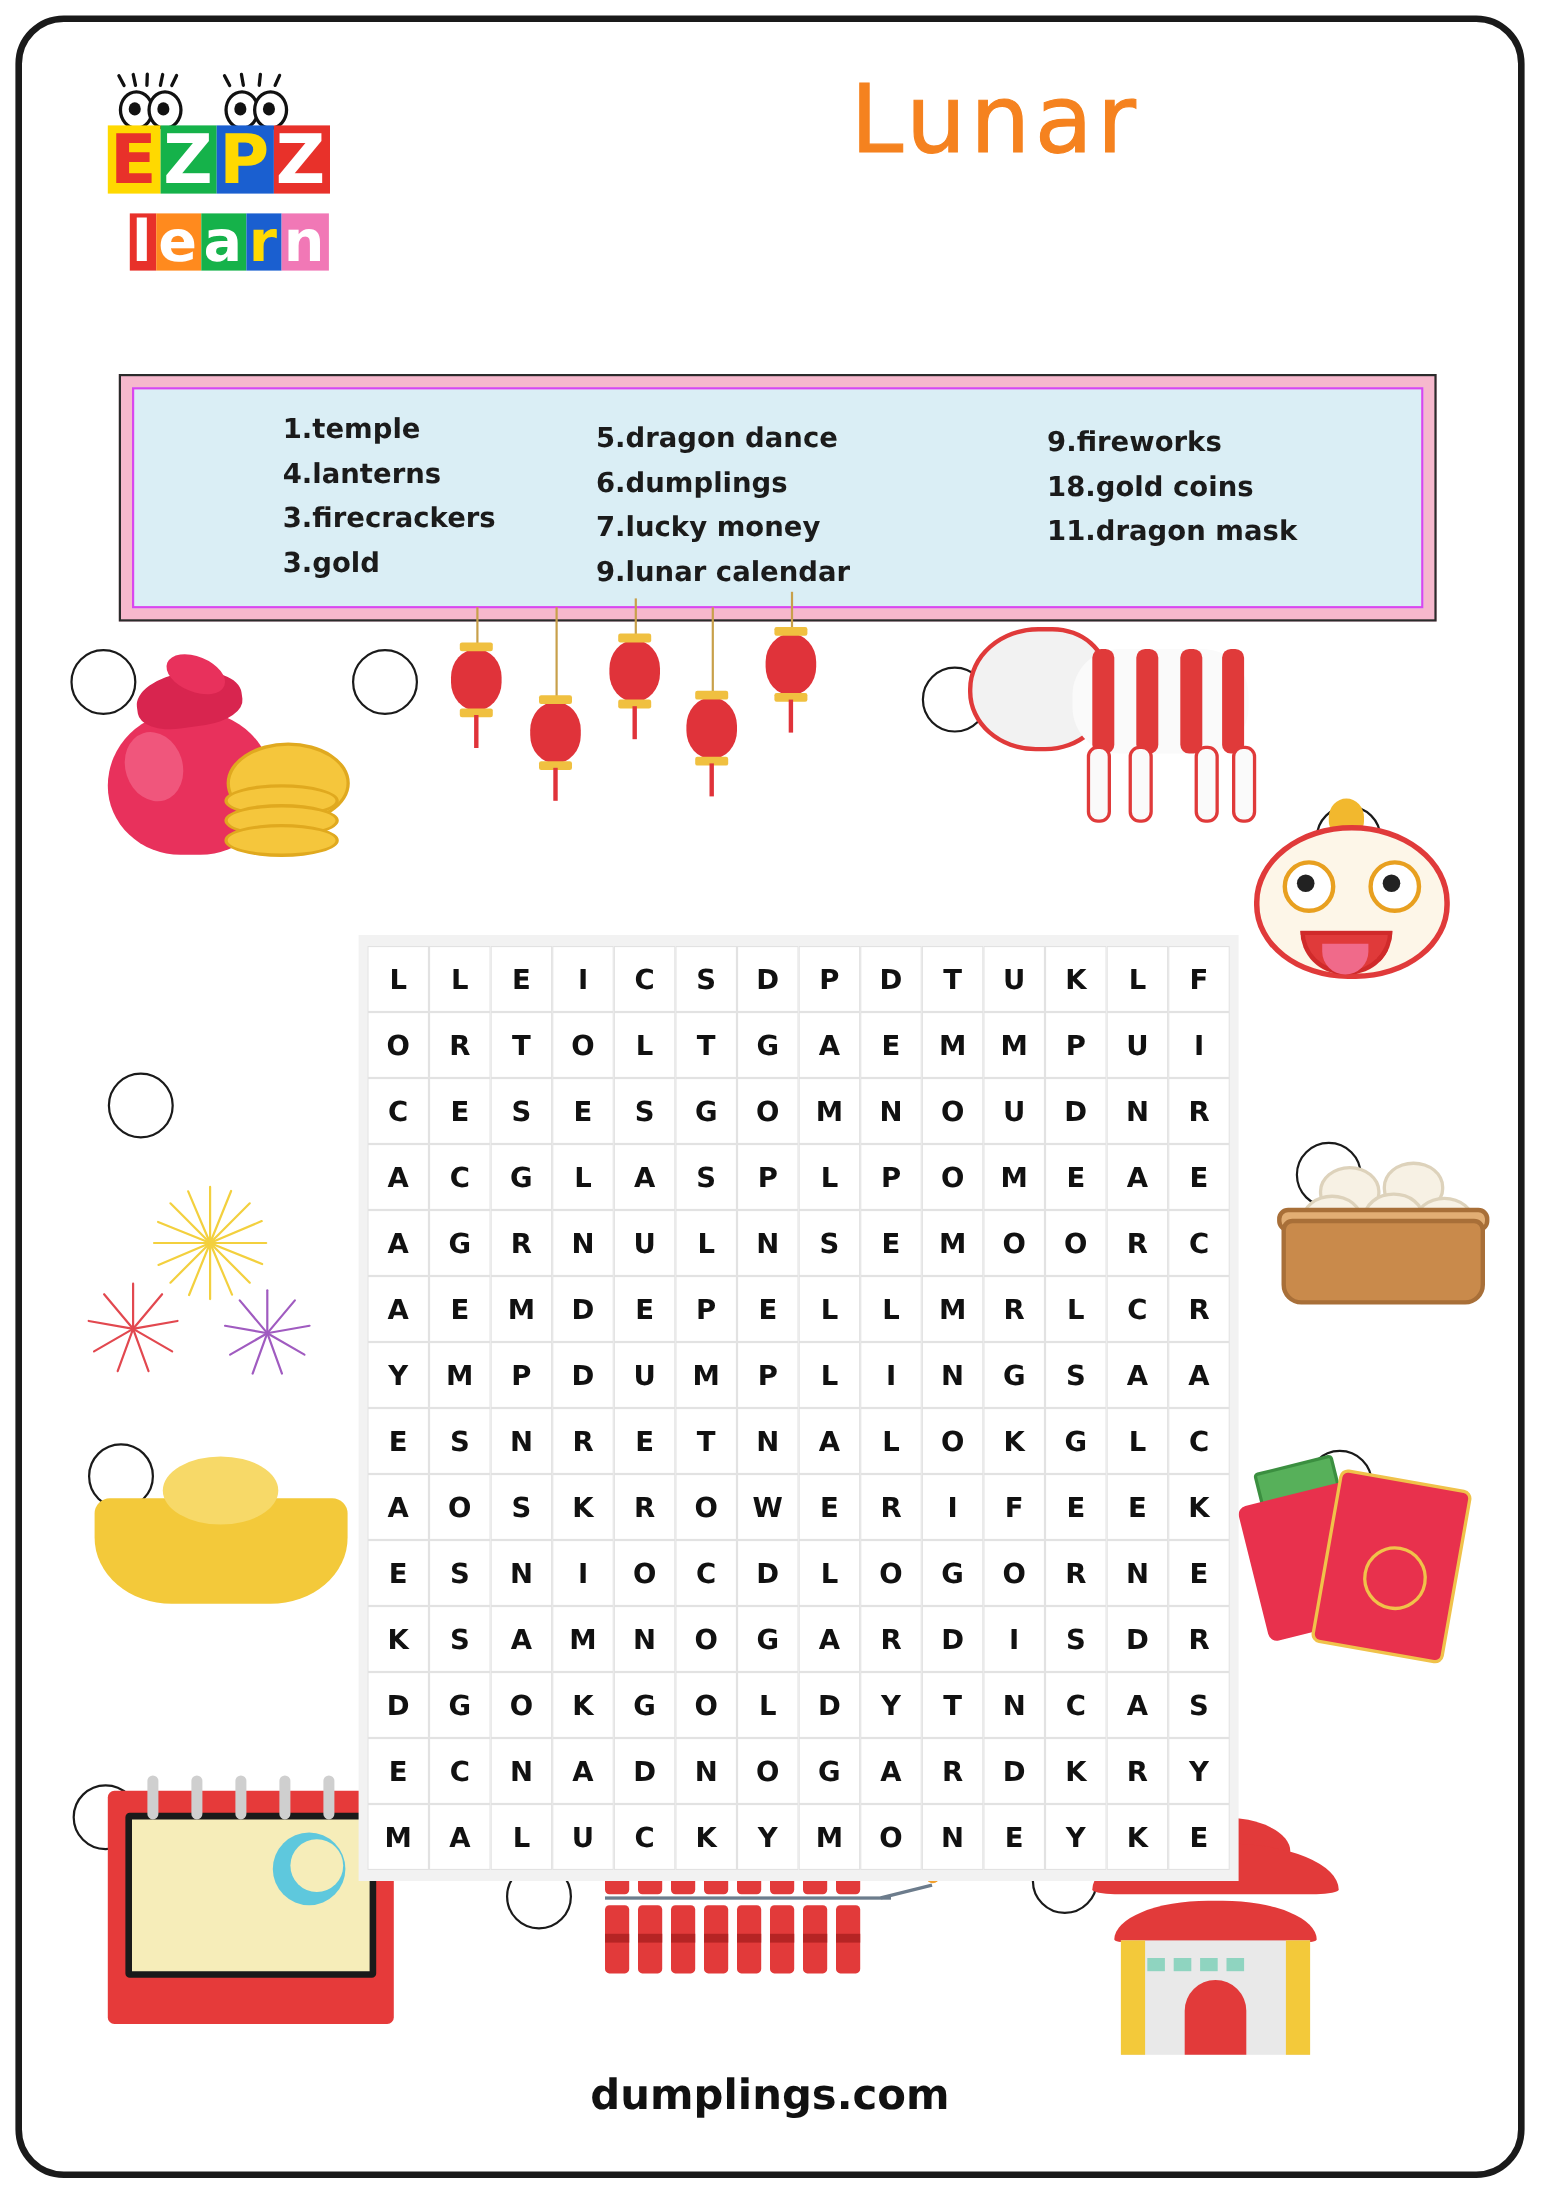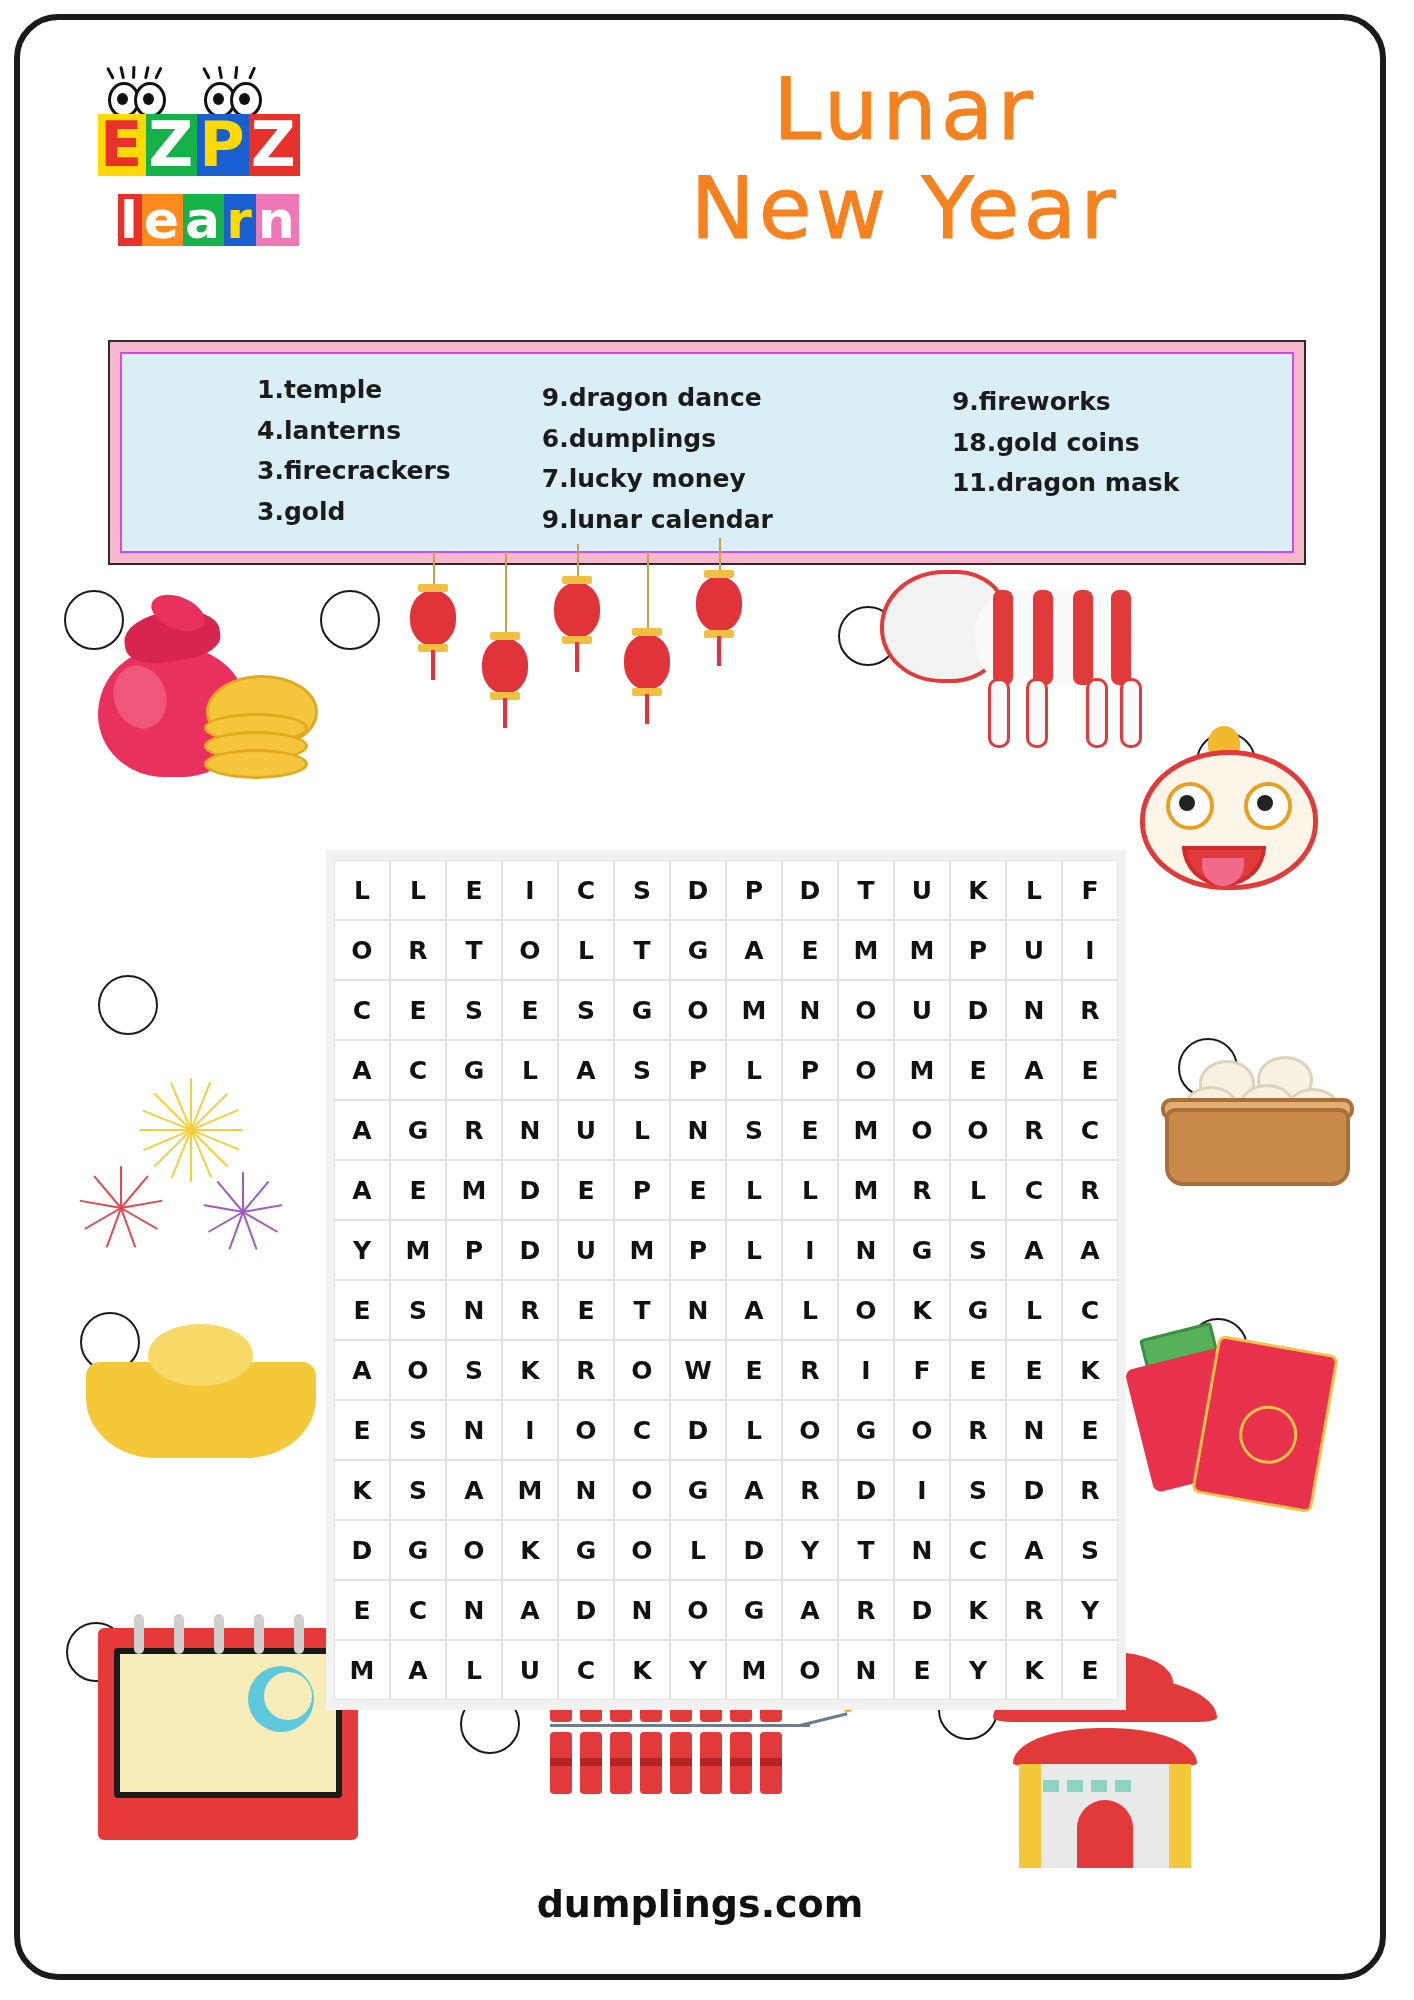--- a/index.html
+++ b/index.html
@@ -317,33 +317,32 @@
     <div class="ezpz">
       <span class="ch bg-y">E</span><span class="ch bg-g">Z</span><span class="ch bg-b">P</span><span class="ch bg-r">Z</span>
     </div>
     <div class="learn">
       <span class="ch bg-r">l</span><span class="ch bg-o">e</span><span class="ch bg-g">a</span><span class="ch bg-b">r</span><span class="ch bg-p">n</span>
     </div>
   </div>
 
   <div class="title">
     <div>Lunar</div>
-    <div>New Year</div>
   </div>
 
   <div class="wordbox">
     <div class="wordbox-inner">
       <div class="wordcol c1">
         <div class="word">1.temple</div>
         <div class="word">4.lanterns</div>
         <div class="word">3.firecrackers</div>
         <div class="word">3.gold</div>
       </div>
       <div class="wordcol c2">
-        <div class="word">9.dragon dance</div>
+        <div class="word">5.dragon dance</div>
         <div class="word">6.dumplings</div>
         <div class="word">7.lucky money</div>
         <div class="word">9.lunar calendar</div>
       </div>
       <div class="wordcol c3">
         <div class="word">9.fireworks</div>
         <div class="word">18.gold coins</div>
         <div class="word">11.dragon mask</div>
       </div>
     </div>

